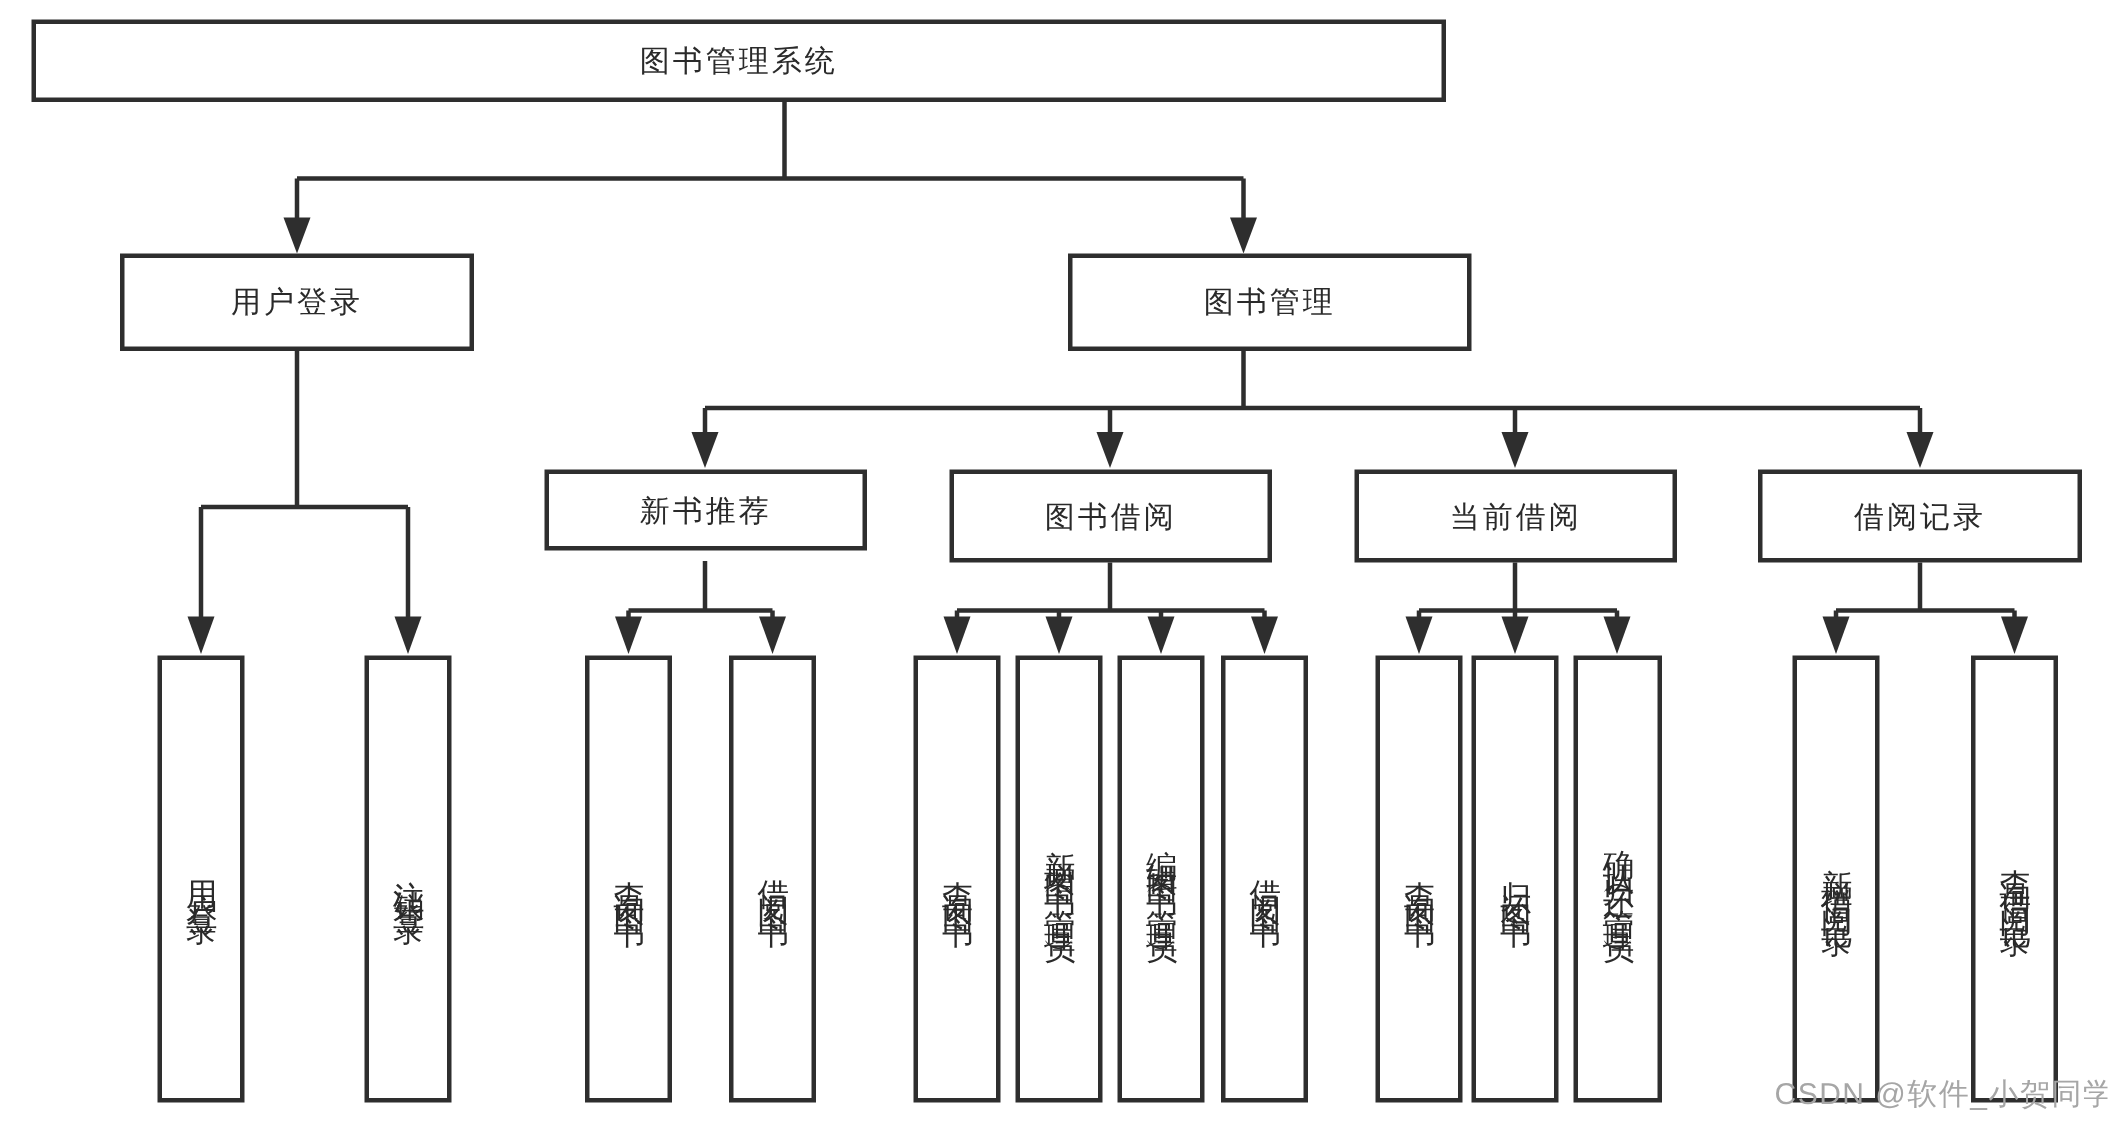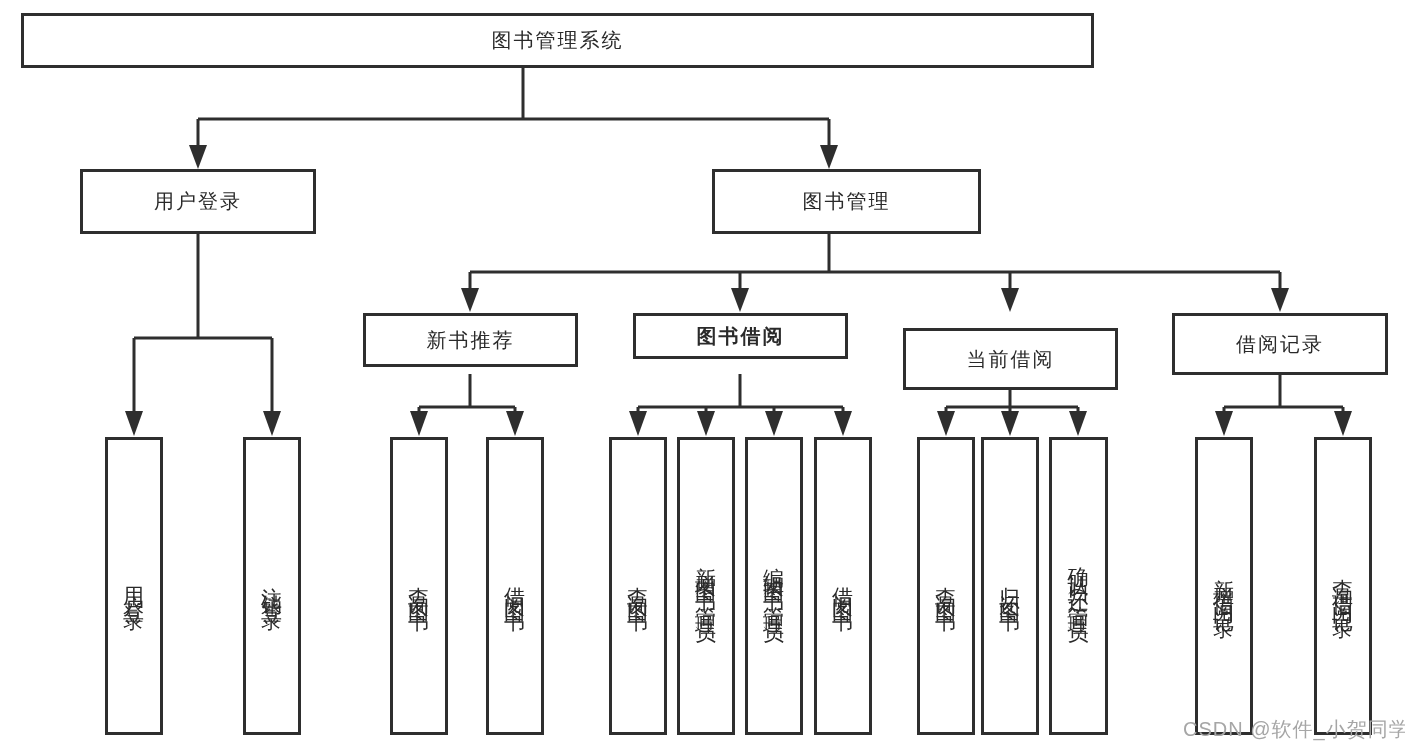--- a/index.html
+++ b/index.html
@@ -87,38 +87,38 @@
       <polygon points="1001,411 1019,411 1010,436"></polygon>
       <polygon points="1069,411 1087,411 1078,436"></polygon>
     </g>
     <g>
       <path d="M1280 374 V407 M1224 407 H1343 M1224 407 V412 M1343 407 V412"></path>
       <polygon points="1215,411 1233,411 1224,436"></polygon>
       <polygon points="1334,411 1352,411 1343,436"></polygon>
     </g>
   </svg>
 
-  <div class="box root" style="left:21px; top:13px; width:1073px; height:55px;">
+  <div class="box root" style="left:21px; top:13px; width:943px; height:55px;">
     <span class="h-label">图书管理系统</span>
   </div>
 
   <div class="box" style="left:80px; top:169px; width:236px; height:65px;">
     <span class="h-label">用户登录</span>
   </div>
   <div class="box" style="left:712px; top:169px; width:269px; height:65px;">
     <span class="h-label">图书管理</span>
   </div>
 
   <div class="box" style="left:363px; top:313px; width:215px; height:54px;">
     <span class="h-label">新书推荐</span>
   </div>
-  <div class="box" style="left:633px; top:313px; width:215px; height:46px;font-weight:bold;">
+  <div class="box" style="left:633px; top:313px; width:215px; height:62px;">
     <span class="h-label">图书借阅</span>
   </div>
-  <div class="box" style="left:903px; top:328px; width:215px; height:62px;">
+  <div class="box" style="left:903px; top:313px; width:215px; height:62px;">
     <span class="h-label">当前借阅</span>
   </div>
   <div class="box" style="left:1172px; top:313px; width:216px; height:62px;">
     <span class="h-label">借阅记录</span>
   </div>
 
   <div class="box leaf" style="left:105px; top:437px; width:58px; height:298px;">
     <span class="v-label">用户登录</span>
   </div>
   <div class="box leaf" style="left:243px; top:437px; width:58px; height:298px;">

